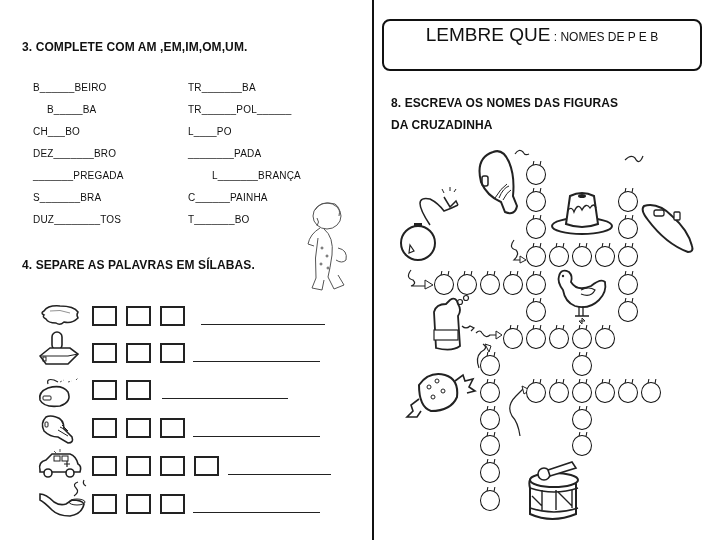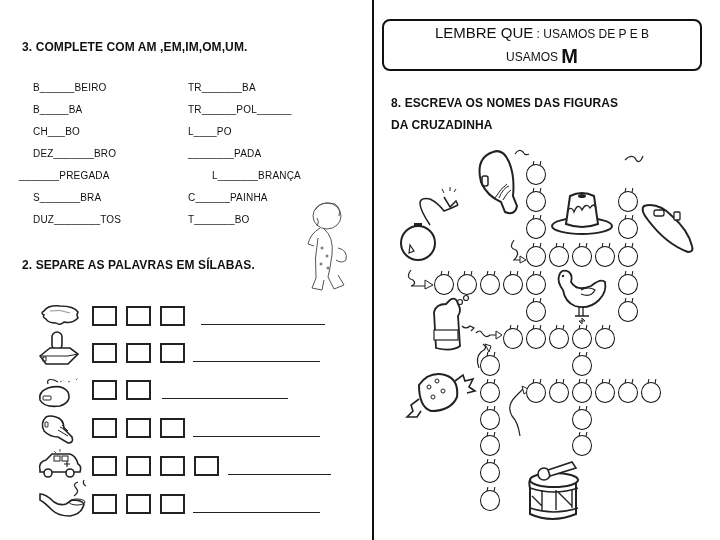--- a/index.html
+++ b/index.html
@@ -2,43 +2,43 @@
 <html><head>
   <meta charset="utf-8">
   <style>
     html, body { margin: 0; padding: 0; background: #ffffff; }
     body { width: 720px; height: 540px; position: relative; overflow: hidden; font-family: "Liberation Sans", "DejaVu Sans", sans-serif; color: #111; }
     .divider { position: absolute; left: 372px; top: 0; width: 2px; height: 540px; background: #111; }
     .heading { position: absolute; font-size: 12px; font-weight: bold; letter-spacing: 0.1px; white-space: nowrap; }
     .word { position: absolute; font-size: 10px; white-space: nowrap; letter-spacing: 0.2px; }
     .reminder { position: absolute; left: 382px; top: 19px; width: 320px; height: 52px; border: 2px solid #111; border-radius: 8px; box-sizing: border-box; text-align: center; }
     .reminder .l1 { position: absolute; left: 0; right: 0; top: 3px; font-size: 14px; }
-    .reminder .l1 .big { font-size: 15px; }
+    .reminder .l1 .big { font-size: 19px; }
     .reminder .l1 .small { font-size: 12px; }
     .reminder .l2 { position: absolute; left: 0; right: 0; top: 24px; font-size: 12px; }
     .reminder .l2 .bigM { font-size: 20px; font-weight: bold; vertical-align: -2px; }
     .box { position: absolute; width: 25px; height: 20px; border: 2px solid #222; box-sizing: border-box; background: #fff; }
     .answer-line { position: absolute; height: 0; border-top: 1.5px solid #222; }
     .circle { position: absolute; width: 20px; height: 21px; border: 1.8px solid #111; border-radius: 50%; box-sizing: border-box; background: #fff; }
     .circle::before { content: ""; position: absolute; left: 6px; top: -4px; width: 6px; height: 4px; border-left: 1.2px solid #111; border-right: 1.2px solid #111; transform: skewX(-10deg); }
     svg { position: absolute; overflow: visible; }
   </style>
 </head>
 <body>
 
 <div class="divider"></div>
 
 <div class="heading" style="left:22px; top:40px;">3.   COMPLETE COM AM ,EM,IM,OM,UM.</div>
 
 <div>
   <div class="word" style="left:33px; top:82px;">B______BEIRO</div>
-  <div class="word" style="left:33px; top:104px;">B_____BA</div>
+  <div class="word" style="left:47px; top:104px;">B_____BA</div>
   <div class="word" style="left:33px; top:126px;">CH___BO</div>
   <div class="word" style="left:33px; top:148px;">DEZ_______BRO</div>
-  <div class="word" style="left:19px; top:170px;">_______PREGADA</div>
+  <div class="word" style="left:33px; top:170px;">_______PREGADA</div>
   <div class="word" style="left:33px; top:192px;">S_______BRA</div>
   <div class="word" style="left:33px; top:214px;">DUZ________TOS</div>
 </div>
 
 <div>
   <div class="word" style="left:188px; top:82px;">TR_______BA</div>
   <div class="word" style="left:188px; top:104px;">TR______POL______</div>
   <div class="word" style="left:188px; top:126px;">L____PO</div>
   <div class="word" style="left:188px; top:148px;text-align:center;">________PADA</div>
   <div class="word" style="left:188px; top:170px;margin-left:24px;">L_______BRANÇA</div>
@@ -57,21 +57,21 @@
     <path d="M16 80 l-4 10 l10 2 l2 -10"></path>
     <path d="M28 79 l6 12 l10 -4 l-6 -10"></path>
     <circle cx="22" cy="50" r="1"></circle>
       <circle cx="27" cy="58" r="1"></circle>
       <circle cx="21" cy="66" r="1"></circle>
       <circle cx="28" cy="70" r="1"></circle>
     <path d="M38 50 q10 2 8 12 q-4 4 -10 0"></path>
   </g>
 </svg>
 
-<div class="heading" style="left:22px; top:258px;">2.   SEPARE AS PALAVRAS EM SÍLABAS.</div>
+<div class="heading" style="left:22px; top:258px;">4.   SEPARE AS PALAVRAS EM SÍLABAS.</div>
 
 <svg style="left:40px; top:303px;" width="40" height="24" viewBox="0 0 40 24">
   <path d="M4 8 q4 -6 16 -5 q14 0 18 6 q-2 3 0 6 q-6 6 -14 4 q-4 4 -8 1 q-8 0 -10 -4 q-4 -2 -2 -4 q-4 -2 0 -4z" fill="#fff" stroke="#222" stroke-width="1.5"></path>
   <path d="M10 8 q10 -2 20 2" fill="none" stroke="#777" stroke-width="0.8"></path>
 </svg>
 <div class="box" style="left:92px; top:306px;"></div>
 <div class="box" style="left:126px; top:306px;"></div>
 <div class="box" style="left:160px; top:306px;"></div>
 <div class="answer-line" style="left:201px; top:324px; width:124px;"></div>
 
@@ -126,24 +126,21 @@
   <path d="M2 16 q6 0 14 8 q6 4 12 2 l6 -4 q10 0 12 4 q-2 10 -14 12 q-12 0 -18 -6 q-8 -8 -12 -10z" fill="#fff" stroke="#222" stroke-width="1.6"></path>
   <ellipse cx="39" cy="24" rx="8" ry="3" fill="none" stroke="#222" stroke-width="1"></ellipse>
 </svg>
 <div class="box" style="left:92px; top:494px;"></div>
 <div class="box" style="left:126px; top:494px;"></div>
 <div class="box" style="left:160px; top:494px;"></div>
 <div class="answer-line" style="left:193px; top:512px; width:127px;"></div>
 
 <div class="reminder">
   <div class="l1">
-    <span class="big">LEMBRE  QUE</span><span class="small"> : USAMOS DE P E B</span>
-  </div>
-  <div class="l2">
-    <span>USAMOS </span><span class="bigM">M</span>
+    <span class="big">LEMBRE  QUE</span><span class="small"> : NOMES DE P E B</span>
   </div>
 </div>
 
 <div class="heading" style="left:391px; top:96px;">8.   ESCREVA OS NOMES  DAS FIGURAS</div>
 <div class="heading" style="left:391px; top:118px;">DA CRUZADINHA</div>
 
 <svg style="left:400px; top:185px;" width="70" height="80" viewBox="0 0 70 80">
   <path d="M30 40 q-20 -30 0 -26 q8 4 14 12 q6 -2 14 -6" fill="none" stroke="#222" stroke-width="1.5"></path>
   <path d="M44 12 l6 10 l6 -6 l2 4" fill="none" stroke="#222" stroke-width="1.5"></path>
   <path d="M42 4 l2 4 M50 2 v4 M56 4 l-2 3" stroke="#222" stroke-width="1"></path>

